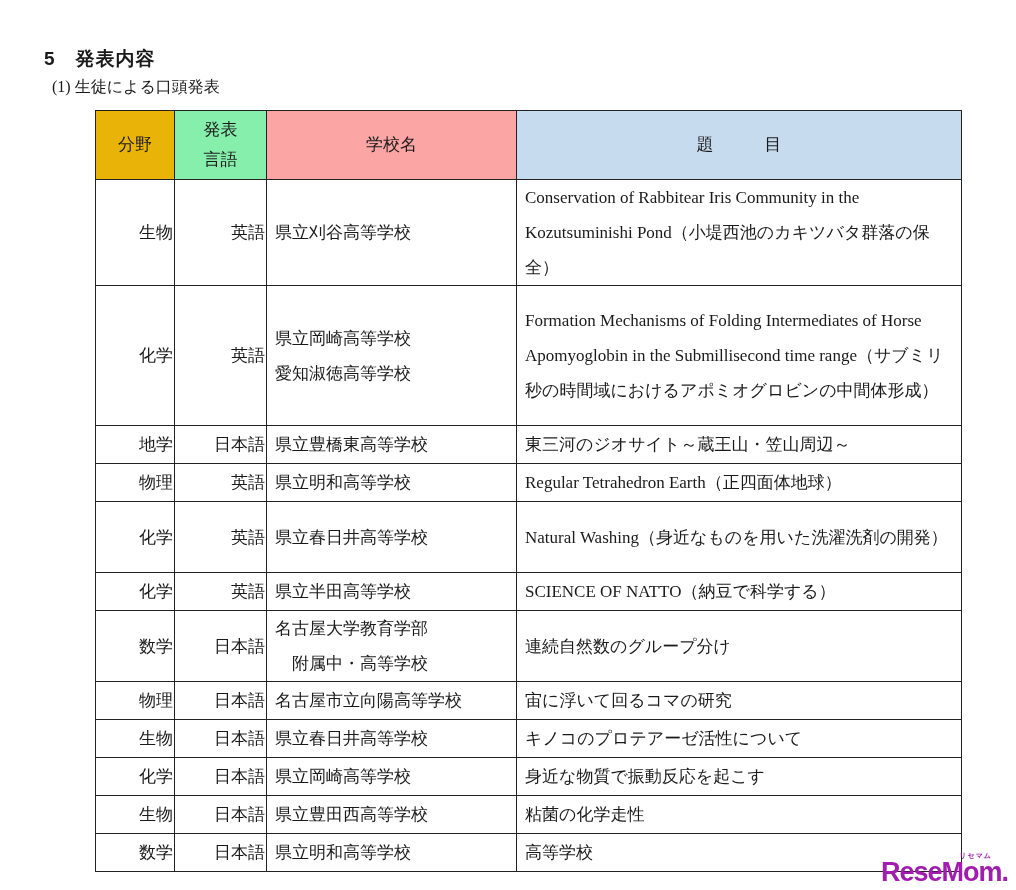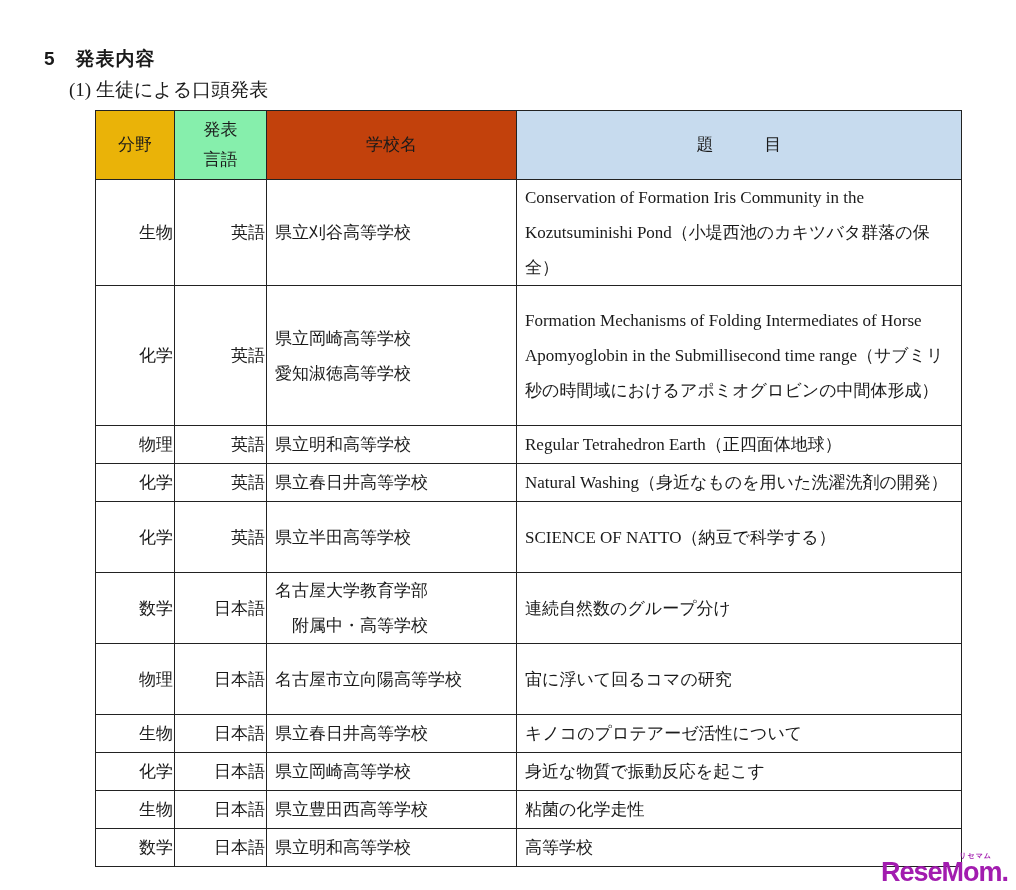--- a/index.html
+++ b/index.html
@@ -11,22 +11,22 @@
     color: #1a1a1a;
     overflow: hidden;
   }
 
   .heading {
     position: absolute; left: 44px; top: 46px;
     font-family: "Liberation Sans", "DejaVu Sans", sans-serif;
     font-weight: bold; font-size: 19px; letter-spacing: 1px;
   }
   .subheading {
-    position: absolute; left: 69px; top: 77px;
-    font-size: 19px;
+    position: absolute; left: 52px; top: 77px;
+    font-size: 16px;
   }
 
   table.presentation-table {
     position: absolute; left: 95px; top: 110px;
     border-collapse: collapse; table-layout: fixed;
   }
   .presentation-table th, .presentation-table td {
     border: 1px solid #222222;
     font-weight: normal;
     font-size: 17px;
@@ -81,40 +81,46 @@
     <col class="c-field">
       <col class="c-lang">
       <col class="c-school">
       <col class="c-title">
   </colgroup>
   <thead>
     <tr>
       <th class="hdr-bg" style="background: #eab308;">分野</th>
       <th class="hdr-bg" style="background: #86efac;">発表
 言語</th>
-      <th class="hdr-bg" style="background: #c2410c;">学校名</th>
+      <th class="hdr-bg" style="background: #fca5a5;">学校名</th>
       <th class="hdr-bg" style="background: rgb(199, 219, 238);">題　　　目</th>
     </tr>
   </thead>
   <tbody>
   <tr>
     <td class="field">生物</td>
     <td class="lang">英語</td>
     <td class="school">県立刈谷高等学校</td>
-    <td class="title">Conservation of Formation Iris Community in the Kozutsuminishi Pond（小堤西池のカキツバタ群落の保全）</td>
+    <td class="title">Conservation of Rabbitear Iris Community in the Kozutsuminishi Pond（小堤西池のカキツバタ群落の保全）</td>
   </tr>
 
   <tr>
     <td class="field">化学</td>
     <td class="lang">英語</td>
     <td class="school">県立岡崎高等学校
 愛知淑徳高等学校</td>
     <td class="title">Formation Mechanisms of Folding Intermediates of Horse Apomyoglobin in the Submillisecond time range（サブミリ秒の時間域におけるアポミオグロビンの中間体形成）</td>
   </tr>
 
+  <tr>
+    <td class="field">地学</td>
+    <td class="lang">日本語</td>
+    <td class="school">県立豊橋東高等学校</td>
+    <td class="title">東三河のジオサイト～蔵王山・笠山周辺～</td>
+  </tr>
 
   <tr>
     <td class="field">物理</td>
     <td class="lang">英語</td>
     <td class="school">県立明和高等学校</td>
     <td class="title">Regular Tetrahedron Earth（正四面体地球）</td>
   </tr>
 
   <tr>
     <td class="field">化学</td>

